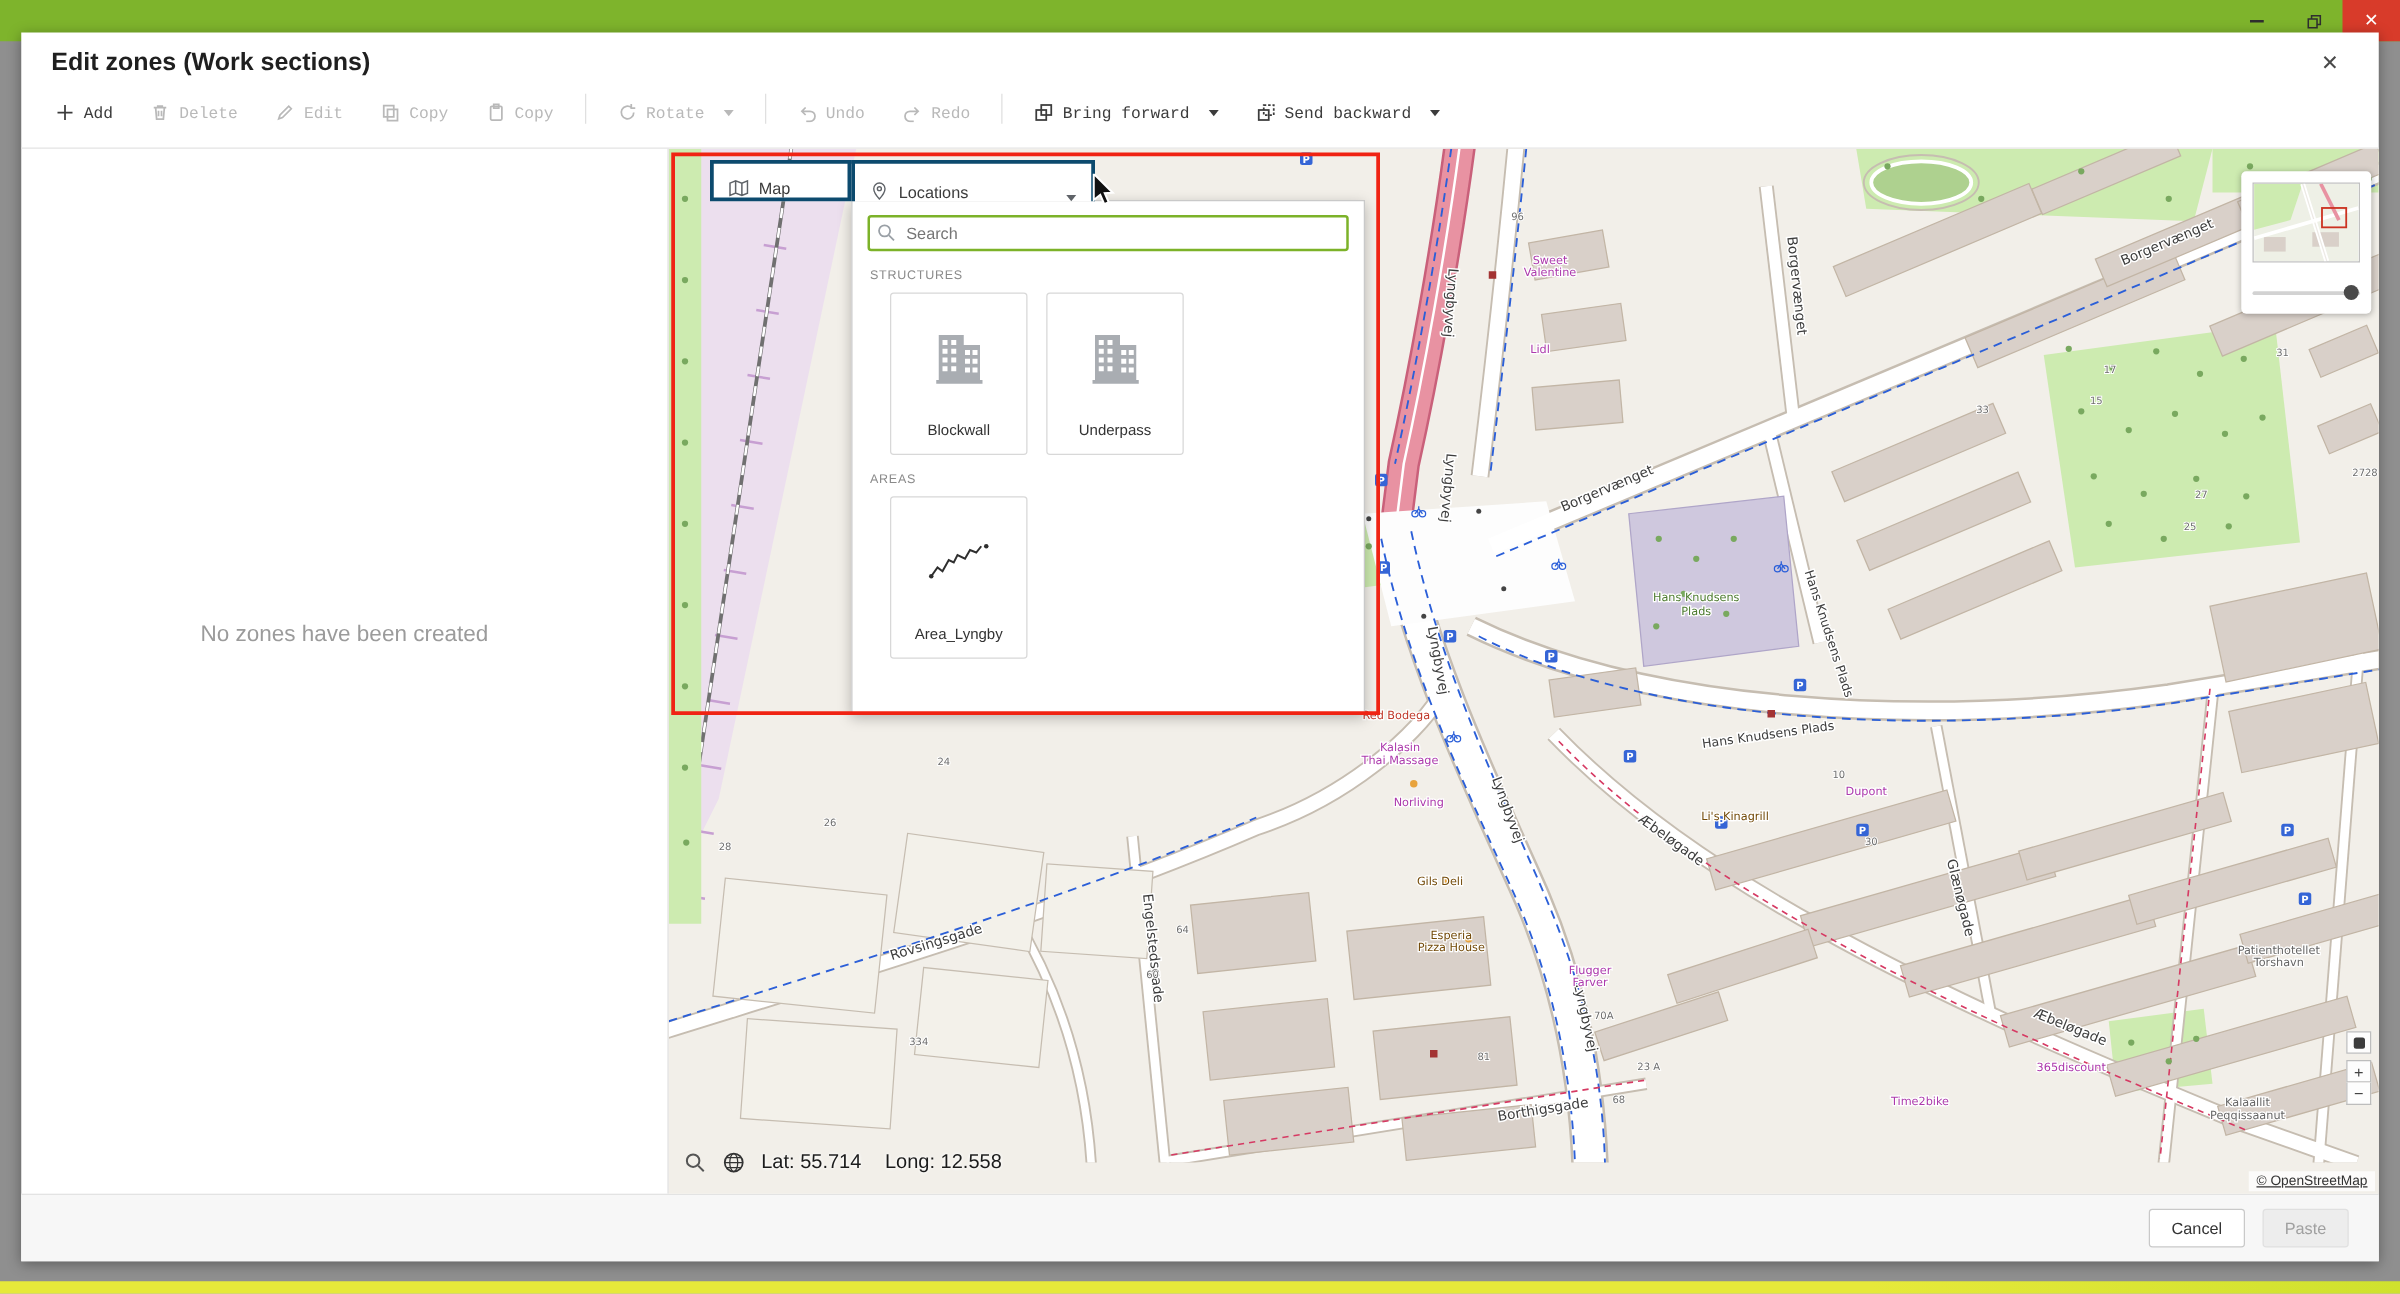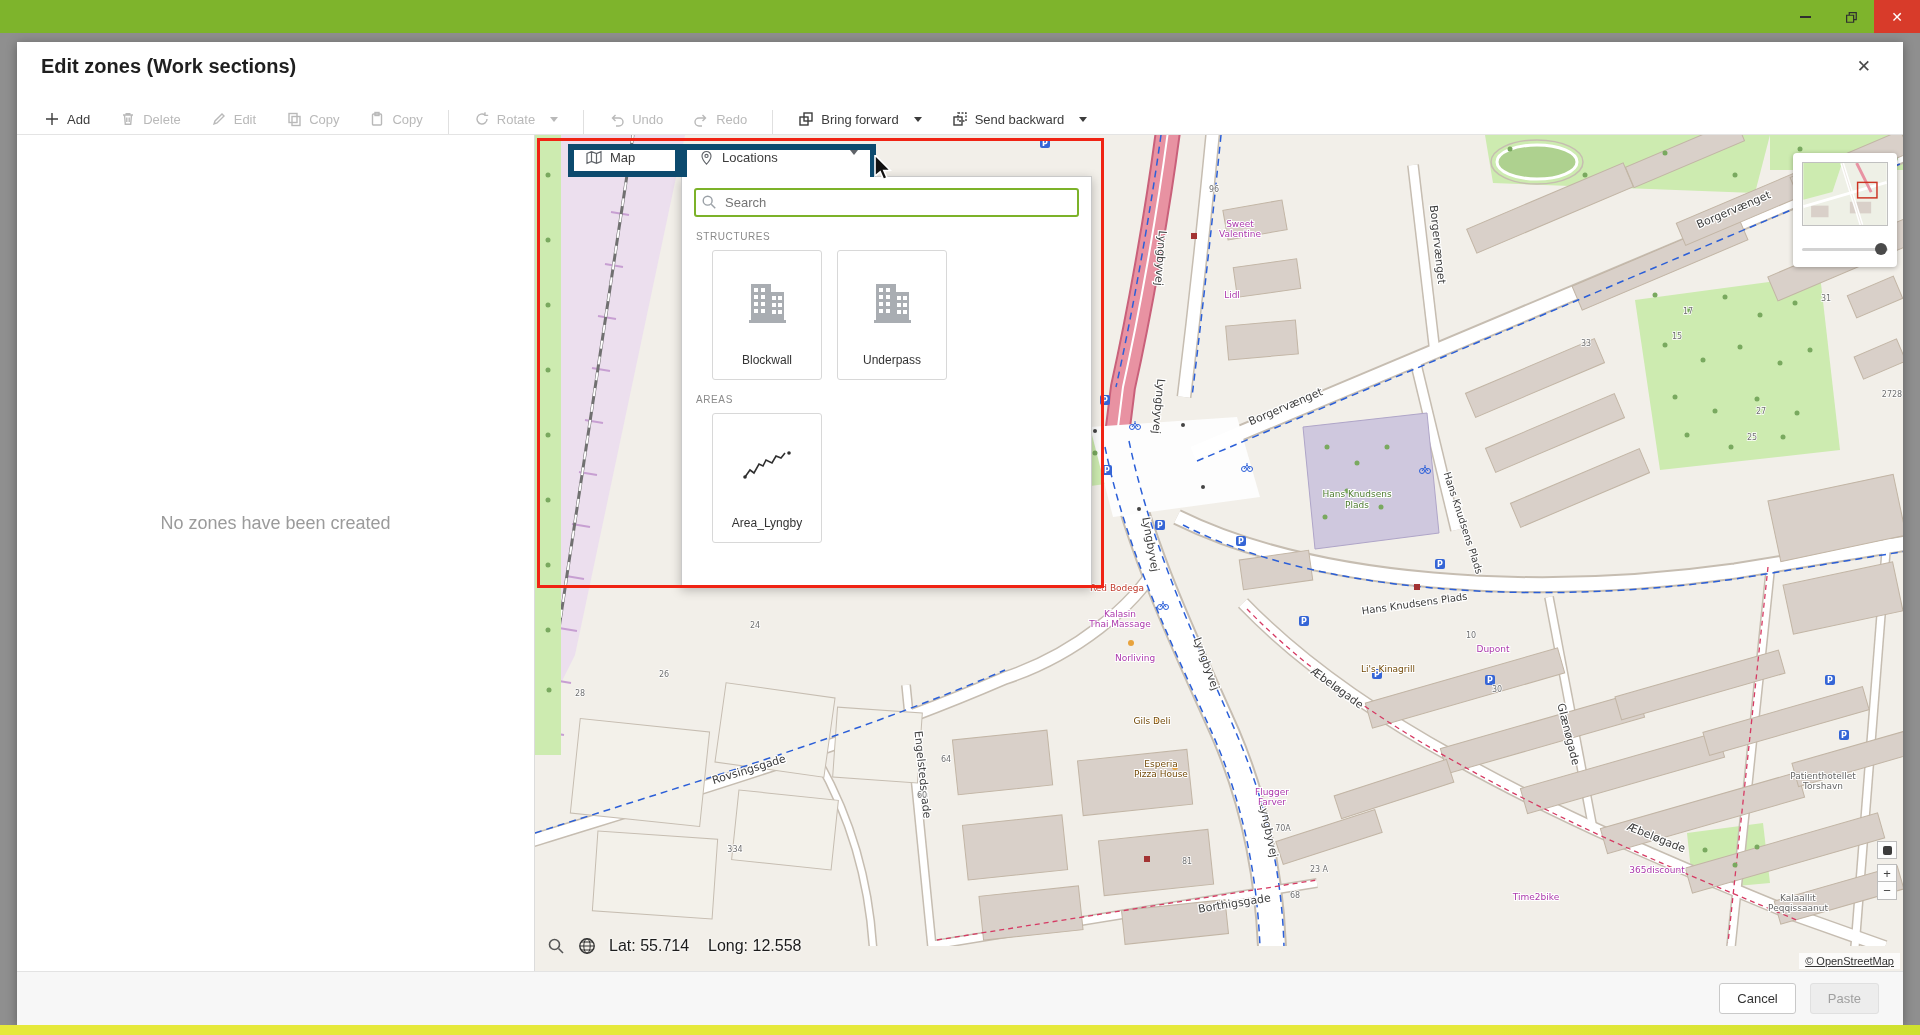--- a/index.html
+++ b/index.html
@@ -7,46 +7,46 @@
     font-family:"Liberation Sans","DejaVu Sans",sans-serif; }
   .screen { position:relative; width:1920px; height:1035px; background:#8f8f8f; }
 
   
   .titlebar { position:absolute; left:0; top:0; width:1920px; height:33px; background:#7eb42c; display:flex; justify-content:flex-end; }
   .win-btn { width:46px; height:33px; display:flex; align-items:center; justify-content:center; }
   .win-min-bar { width:11px; height:2px; background:#2f2f2f; }
   .win-close { background:#d83b2a; color:#fff; font-size:14px; }
 
   
-  .dialog { position:absolute; left:17px; top:42px; width:1886px; height:983px; background:#fff; display:flex; flex-direction:column; box-shadow:0 2px 10px rgba(0,0,0,.35); }
+  .dialog { position:absolute; left:17px; top:26px; width:1886px; height:983px; background:#fff; display:flex; flex-direction:column; box-shadow:0 2px 10px rgba(0,0,0,.35); }
   .dialog-header { height:49px; display:flex; align-items:center; padding:0 24px; }
   .dialog-title { font-size:20px; font-weight:bold; color:#1f1f1f; flex:1; }
   .dialog-close { font-size:17px; color:#4a4a4a; cursor:pointer; padding:4px 8px; }
 
-  .toolbar { height:44px; display:flex; align-items:flex-end; padding:0 14px; gap:4px; border-bottom:1px solid #e4e4e4; }
+  .toolbar { height:44px; display:flex; align-items:flex-start; padding:0 14px; gap:4px; border-bottom:1px solid #e4e4e4;font-family:Liberation Mono, monospace; }
   .tb-btn { display:flex; align-items:center; gap:7px; padding:7px 13px; font-size:13px; color:#3c3c3c; border-radius:3px; cursor:pointer; white-space:nowrap; }
   .tb-btn svg { width:16px; height:16px; stroke:currentColor; fill:none; stroke-width:1.4; }
   .tb-btn.disabled { color:#b9b9b9; cursor:default; }
   .tb-sep { width:1px; height:24px; background:#e0e0e0; margin:0 8px; }
   .caret { width:0; height:0; border-left:4px solid transparent; border-right:4px solid transparent; border-top:5px solid currentColor; margin-left:8px; }
 
   .content { flex:1; display:flex; min-height:0; }
   .zones-panel { width:518px; border-right:1px solid #dcdcdc; display:flex; align-items:center; justify-content:center; }
   .zones-empty { font-size:18px; color:#9b9b9b; margin-top:-60px; }
 
   
   .map-area { position:relative; flex:1; background:#f2efe9; overflow:hidden; }
   .map-svg { position:absolute; left:0; top:0; }
   .map-svg text { font-family:"DejaVu Sans","Liberation Sans",sans-serif; }
   .map-street-label { paint-order:stroke; stroke:#ffffff; stroke-width:2.4px; text-anchor:middle; fill:#3d3d3d; }
   .map-poi-label { paint-order:stroke; stroke:#ffffff; stroke-width:2px; text-anchor:middle; }
   .map-house-number { paint-order:stroke; stroke:#ffffff; stroke-width:1.5px; text-anchor:middle; }
 
   
-  .pop-tab { position:absolute; background:#fff; border:6px solid #0c4a6e; display:flex; align-items:flex-start; padding:0 12px; font-size:13px; color:#3c3c3c; cursor:pointer; z-index:6; }
+  .pop-tab { position:absolute; background:#fff; border:3px solid #0c4a6e; display:flex; align-items:flex-end; padding:0 12px; font-size:13px; color:#3c3c3c; cursor:pointer; z-index:6; }
   .tab-map { left:33px; top:9px; width:113px; height:33px; gap:8px; }
   .tab-locations { left:146px; top:9px; width:195px; height:33px; gap:8px; border-bottom:none; }
   .pop-panel { position:absolute; left:146px; top:41px; width:411px; height:411px; background:#fff; border:1px solid #c9c9c9; box-shadow:0 3px 10px rgba(0,0,0,.25); z-index:5; padding:11px 12px; }
   .search-wrap { position:relative; }
   .search-wrap svg { position:absolute; left:7px; top:6px; width:16px; height:16px; }
   .search-input { width:100%; height:29px; border:2px solid #7cb229; border-radius:3px; padding:0 8px 0 29px; font-size:13px; color:#333; outline:none; }
   .sec-title { font-size:10px; letter-spacing:.6px; color:#8a8a8a; margin:14px 2px 8px; }
   .card-row { display:flex; gap:15px;padding-left:18px; }
   .loc-card { width:110px; height:130px; border:1px solid #d8d8d8; border-radius:3px; background:#fff; display:flex; flex-direction:column; align-items:center; cursor:pointer; }
   .loc-card .icon-box { flex:1; display:flex; align-items:center; justify-content:center; }

